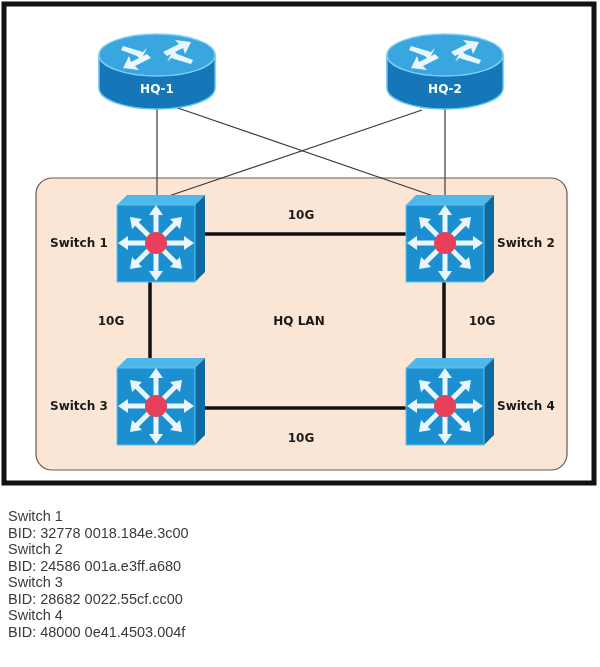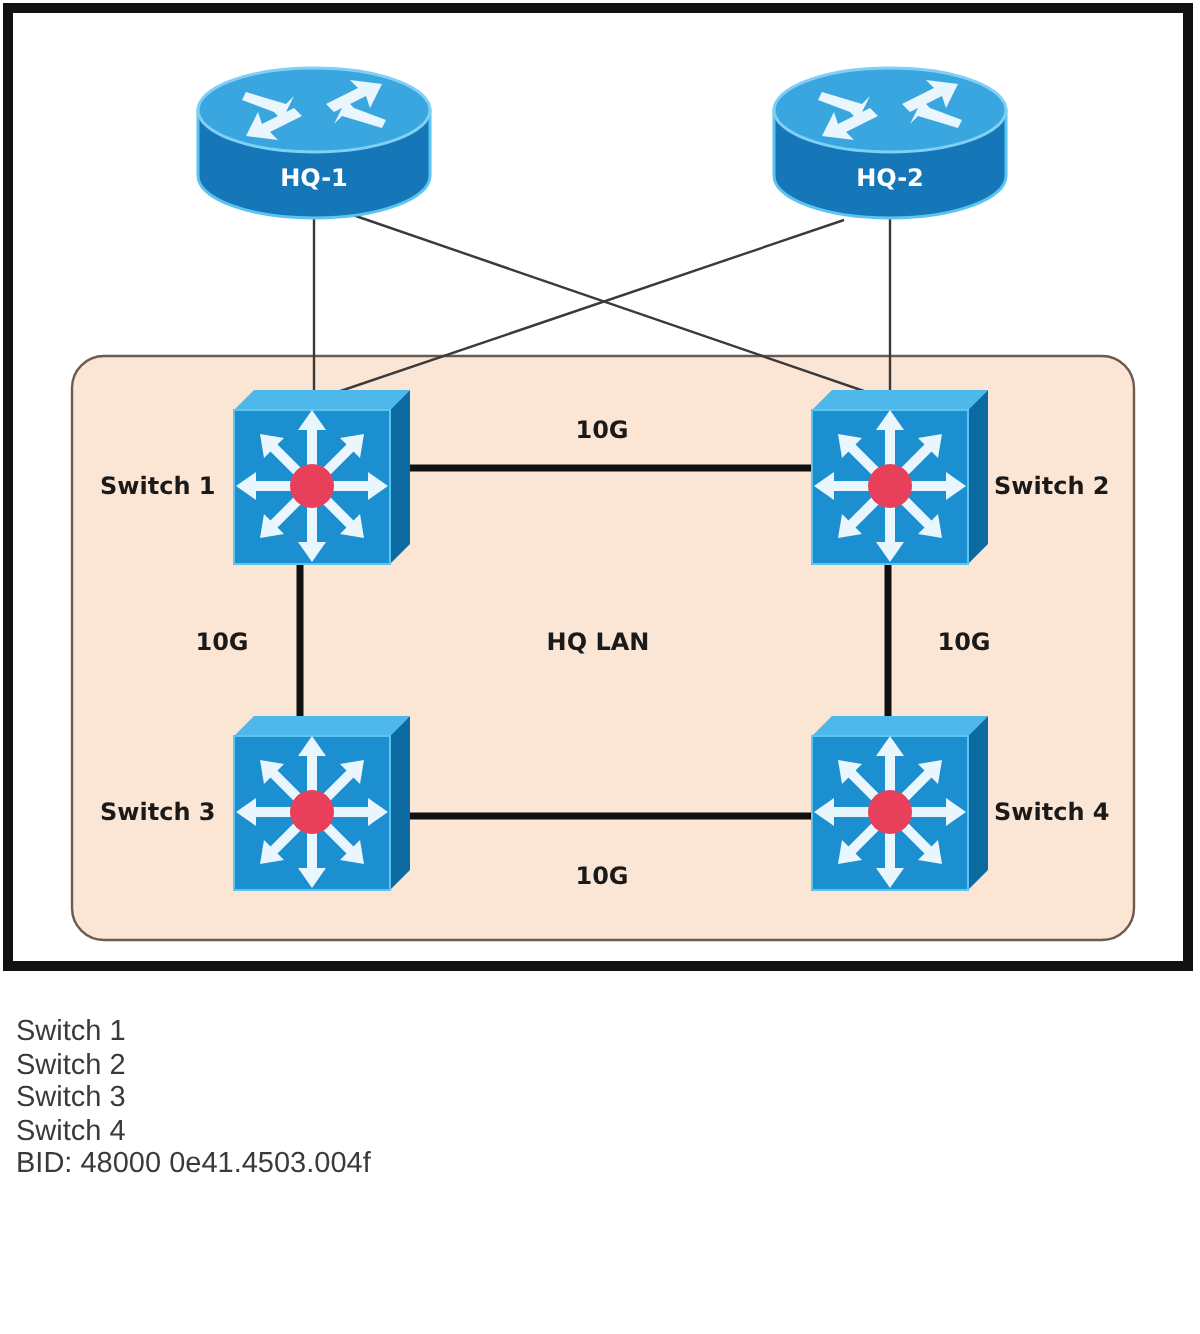--- a/index.html
+++ b/index.html
@@ -119,17 +119,20 @@
     <polygon points="78,10 88,0 88,77 78,87" fill="#0d6aa1"></polygon>
     <rect x="0" y="10" width="78" height="77" fill="#1b8fd0" stroke="#5cc4f0" stroke-width="1"></rect>
     <use href="#arrow8" x="39" y="48"></use>
     <circle cx="39" cy="48" r="11" fill="#e8405a"></circle>
   </g>
   <text class="lbl" x="497" y="410">Switch 4</text>
 </svg>
 
 <div id="bid-list">
   <div>Switch 1</div>
+  <div>BID: 32778 0018.184e.3c00</div>
   <div>Switch 2</div>
+  <div>BID: 24586 001a.e3ff.a680</div>
   <div>Switch 3</div>
+  <div>BID: 28682 0022.55cf.cc00</div>
   <div>Switch 4</div>
   <div>BID: 48000 0e41.4503.004f</div>
 </div>
 
 </body></html>

